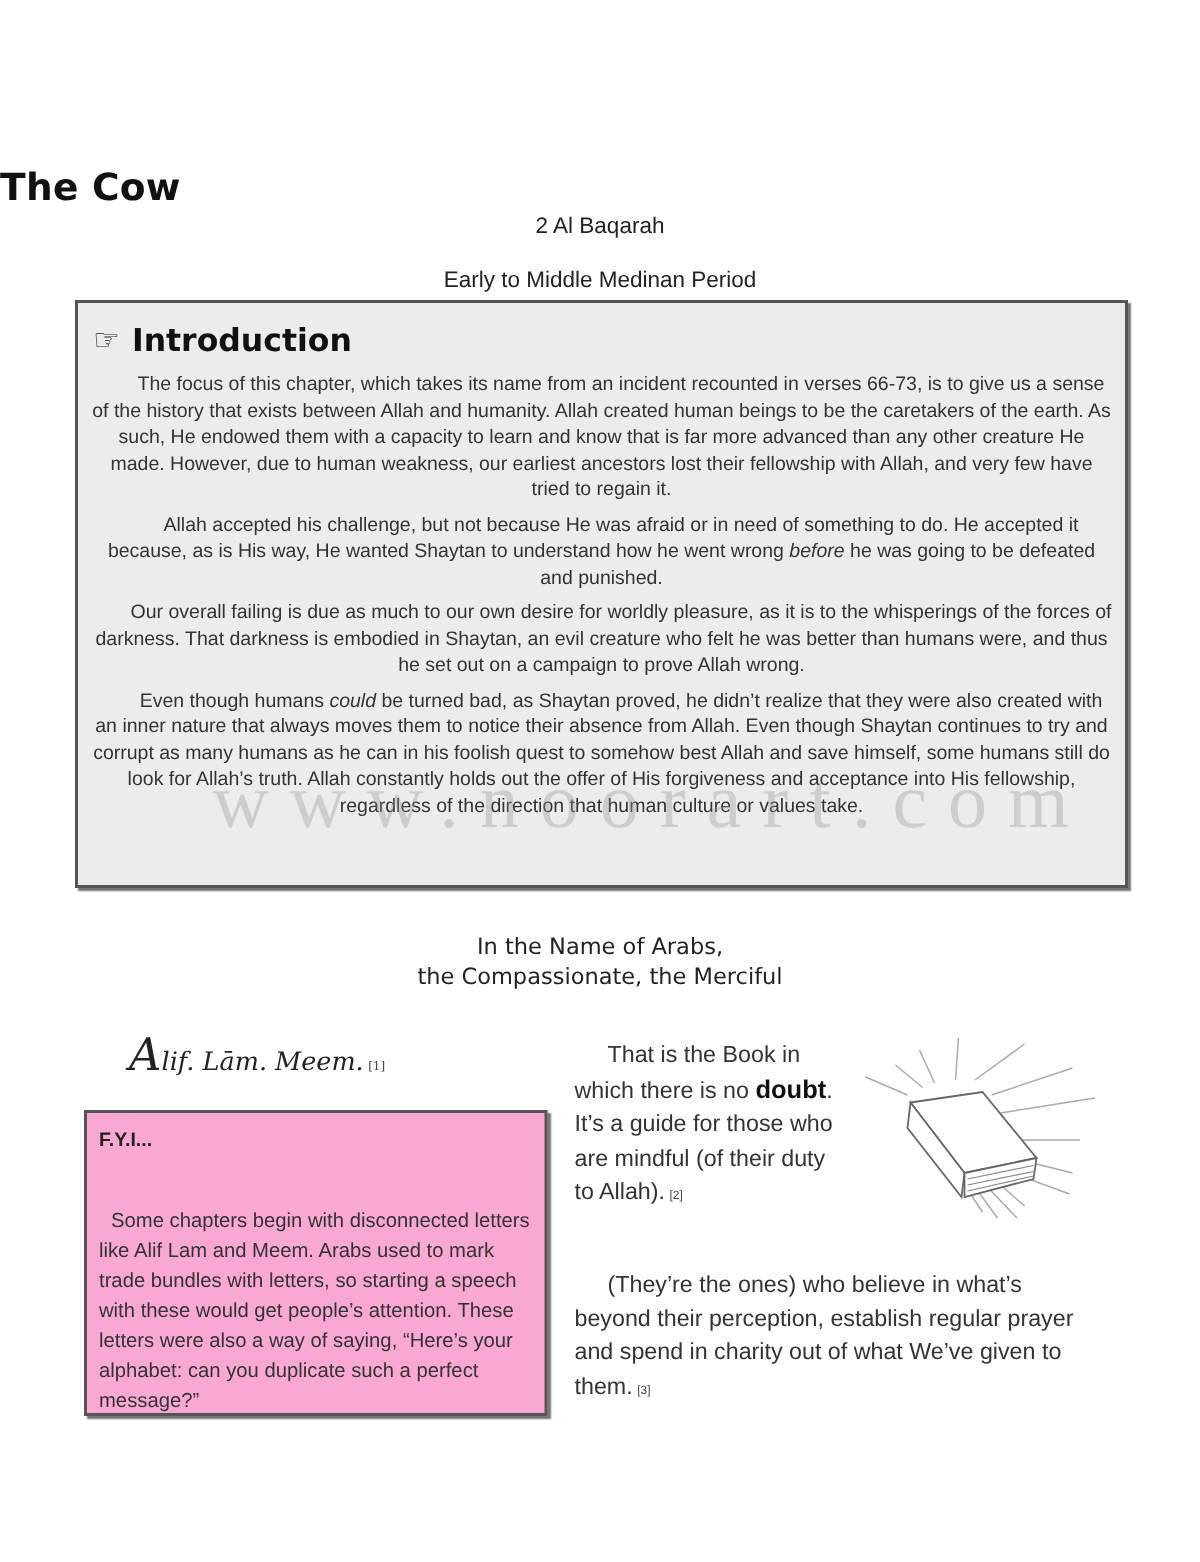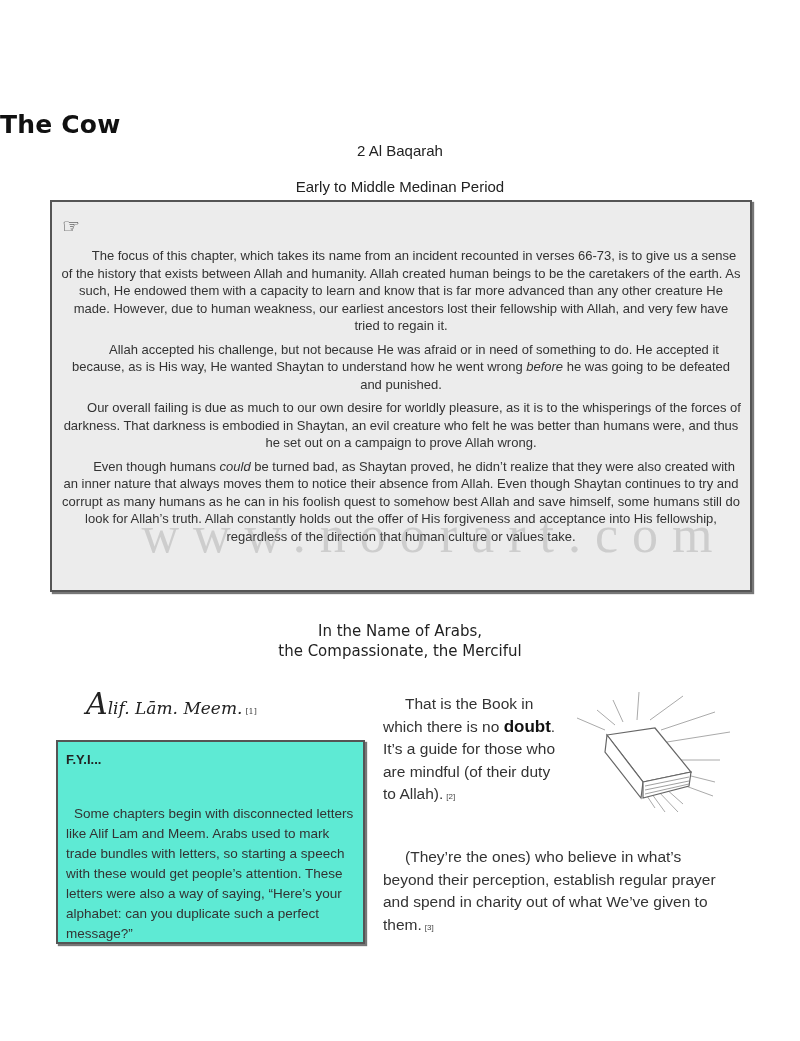--- a/index.html
+++ b/index.html
@@ -29,21 +29,21 @@
 
     .bism { left: 0; width: 800px; text-align: center; font-family: "DejaVu Sans", sans-serif;
             font-size: 15px; color: #222; }
     .bism1 { top: 622px; }
     .bism2 { top: 642px; }
 
     .alif { left: 86px; top: 686px; font-family: "DejaVu Serif", serif; font-style: italic; font-size: 17px; color: #222; }
     .alif .big { font-size: 30px; }
     .ref { font-size: 8px; font-style: normal; color: #444; vertical-align: baseline; margin-left: 3px; }
 
-    .fyi-box { left: 56px; top: 740px; width: 309px; height: 204px; background: #5eead4;
+    .fyi-box { left: 56px; top: 740px; width: 309px; height: 204px; background: #f9a8d4;
                border: 2px solid #555; box-shadow: 2px 2px 1px #777; box-sizing: border-box; }
     .fyi-title { position: absolute; left: 8px; top: 10px; font-weight: bold; font-size: 13px; color: #222; }
     .fyi-q { position: absolute; left: 8px; top: 36px; font-weight: bold; font-size: 13px; color: #222; }
     .fyi-body { position: absolute; left: 8px; top: 62px; width: 296px; font-size: 13.5px; line-height: 20px; color: #333; text-indent: 8px; }
 
     .verse2 { left: 383px; top: 693px; width: 175px; font-size: 15.5px; line-height: 22.5px; color: #333; }
     .verse2 .ind { display: inline-block; width: 22px; }
     .verse2 b { color: #111; font-size: 17px; }
     .verse3 { left: 383px; top: 846px; width: 340px; font-size: 15.5px; line-height: 22.5px; color: #333; }
     .verse3 .ind { display: inline-block; width: 22px; }
@@ -53,20 +53,21 @@
 </head>
 <body>
 
 <div class="abs title">The Cow</div>
 <div class="abs subtitle sub1">2 Al Baqarah</div>
 <div class="abs subtitle sub2">Early to Middle Medinan Period</div>
 
 <div class="abs intro-box">
   <div class="intro-head">
     <span class="hand">☜</span>
+    <span class="lbl">Introduction</span>
   </div>
   <div class="intro-body">
     <p>The focus of this chapter, which takes its name from an incident recounted in verses 66-73, is to give us a sense of the history that exists between Allah and humanity.  Allah created human beings to be the caretakers of the earth.  As such, He endowed them with a capacity to learn and know that is far more advanced than any other creature He made.  However, due to human weakness, our earliest ancestors lost their fellowship with Allah, and very few have tried to regain it.</p>
     <p><span>Allah accepted his challenge, but not because He was afraid or in need of something to do.  He accepted it because, as is His way, He wanted Shaytan to understand how he went wrong </span><em>before</em><span> he was going to be defeated and punished.</span></p>
     <p>Our overall failing is due as much to our own desire for worldly pleasure, as it is to the whisperings of the forces of darkness.  That darkness is embodied in Shaytan, an evil creature who felt he was better than humans were, and thus he set out on a campaign to prove Allah wrong.</p>
     <p><span>Even though humans </span><em>could</em><span> be turned bad, as Shaytan proved, he didn’t realize that they were also created with an inner nature that always moves them to notice their absence from Allah.  Even though Shaytan continues to try and corrupt as many humans as he can in his foolish quest to somehow best Allah and save himself, some humans still do look for Allah’s truth.  Allah constantly holds out the offer of His forgiveness and acceptance into His fellowship, regardless of the direction that human culture or values take.</span></p>
   </div>
 </div>
 
 <div class="abs watermark">www.noorart.com</div>

